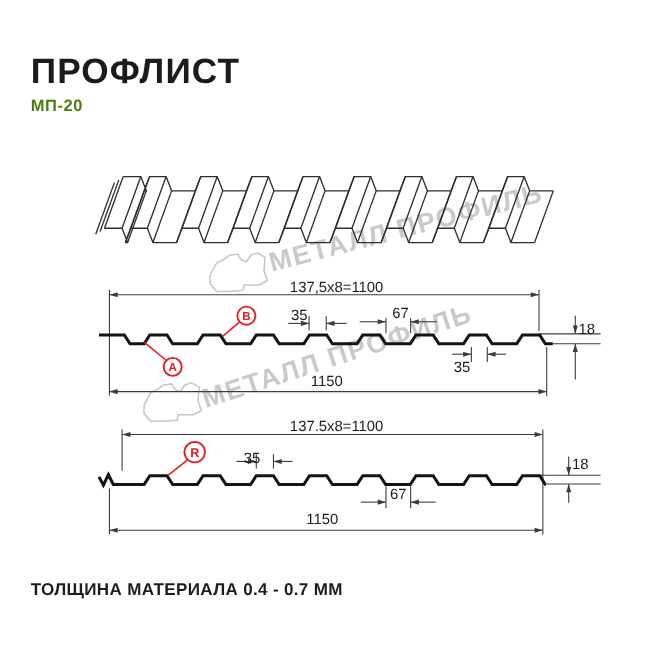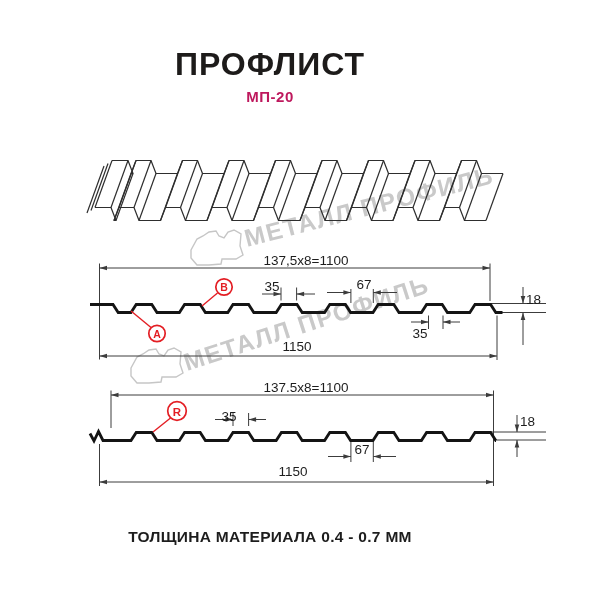--- a/index.html
+++ b/index.html
@@ -1,20 +1,20 @@
 <!DOCTYPE html>
 <html style="--accent: #E31E24; --wm: #c9c9c9; --ink: #1d1b1a;"><head>
 <meta charset="utf-8">
 <style>
   html,body{margin:0;padding:0;background:#fff;}
   body{width:600px;height:600px;position:relative;overflow:hidden;
        font-family:"Liberation Sans","DejaVu Sans",sans-serif;}
-  .center-text{position:absolute;left:0;width:540px;text-align:center;}
+  .center-text{position:absolute;left:0;width:540px;text-align:left;padding-left:28px;}
   #title{top:46px;font-size:32px;font-weight:bold;letter-spacing:1px;color:var(--ink,#1d1b1a);}
-  #subtitle{top:88px;font-size:15px;font-weight:600;letter-spacing:.5px;color:#be185d;}
+  #subtitle{top:88px;font-size:15px;font-weight:600;letter-spacing:.5px;color:#4d7c0f;}
   #footer{top:528px;font-size:15.5px;font-weight:bold;letter-spacing:.3px;color:#1d1d1d;}
   svg{position:absolute;left:0;top:0;}
   svg text{font-family:"Liberation Sans","DejaVu Sans",sans-serif;}
   .dimtxt{font-size:13.5px;fill:#1d1d1d;}
   .wmtxt{font-size:24.5px;font-weight:bold;fill:var(--wm,#c9c9c9);letter-spacing:1.5px;}
   .redln{stroke:var(--accent,#E31E24);stroke-width:1.4;fill:none;}
   .redcirc{stroke:var(--accent,#E31E24);stroke-width:1.7;fill:#fff;}
   .redtxt{fill:var(--accent,#E31E24);font-weight:600;text-anchor:middle;}
 </style>
 </head>

